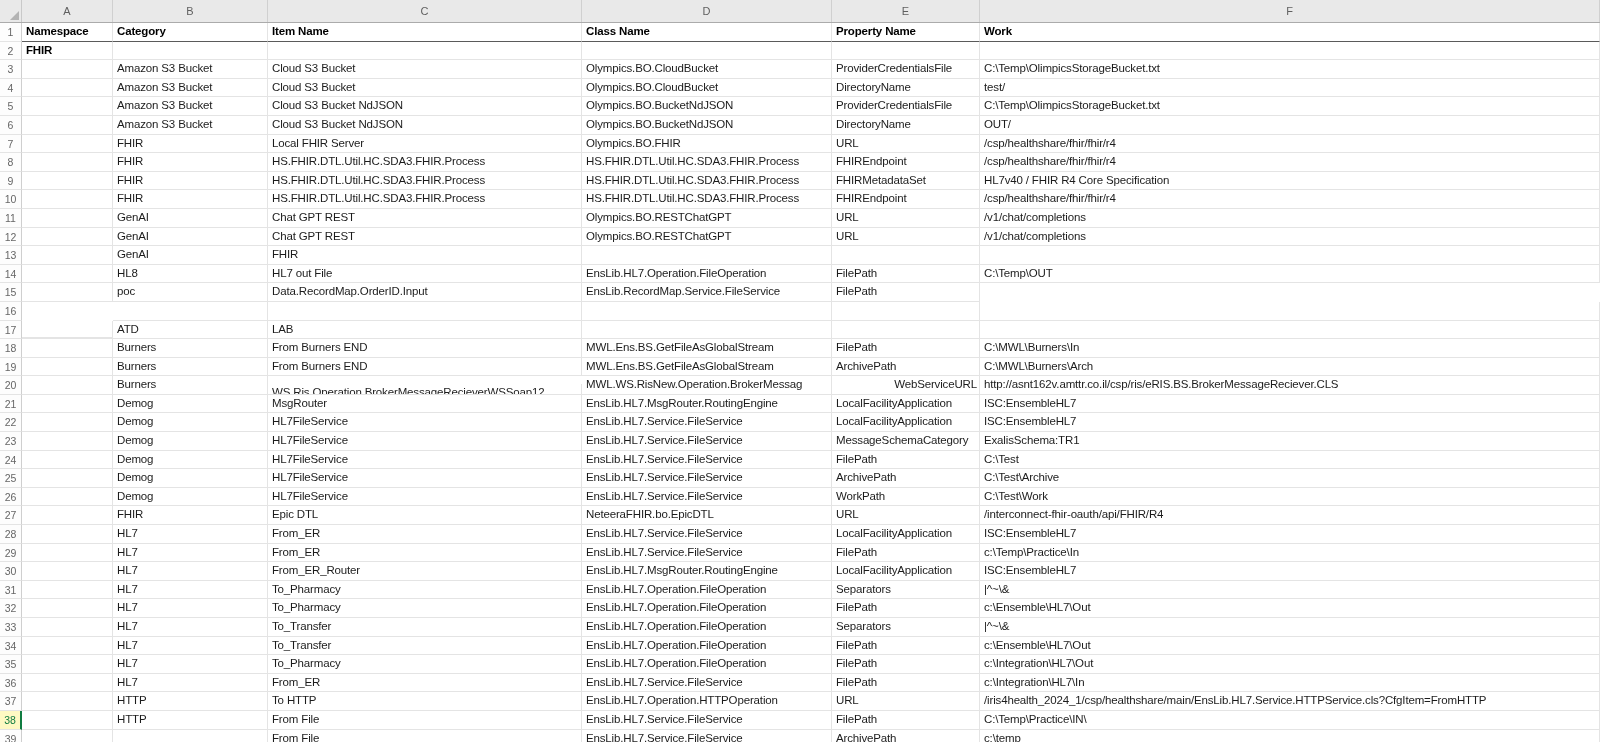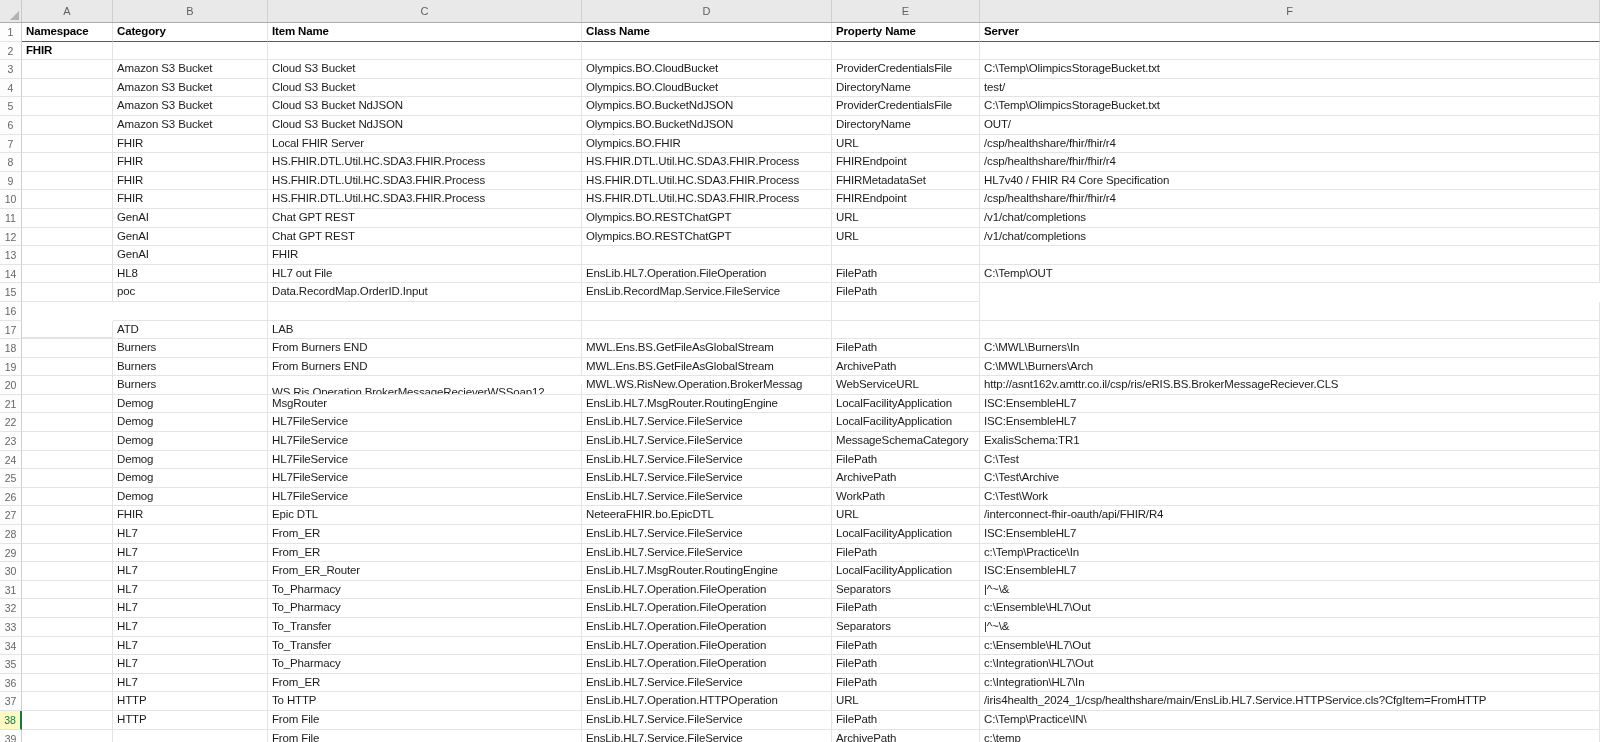--- a/index.html
+++ b/index.html
@@ -115,21 +115,21 @@
     </div>
   <div id="rows-container">
 
   <div class="grid-row bold header-underline">
         <div class="row-head">1</div>
         <div class="cell" style="width: 91px; min-width: 91px;">Namespace</div>
         <div class="cell" style="width: 155px; min-width: 155px;">Category</div>
         <div class="cell" style="width: 314px; min-width: 314px;">Item Name</div>
         <div class="cell" style="width: 250px; min-width: 250px;">Class Name</div>
         <div class="cell" style="width: 148px; min-width: 148px;">Property Name</div>
-        <div class="cell" style="width: 620px; min-width: 620px;">Server</div>
+        <div class="cell" style="width: 620px; min-width: 620px;">Work</div>
       </div>
       <div class="grid-row bold">
         <div class="row-head">2</div>
         <div class="cell" style="width: 91px; min-width: 91px;">FHIR</div>
         <div class="cell" style="width: 155px; min-width: 155px;"></div>
         <div class="cell" style="width: 314px; min-width: 314px;"></div>
         <div class="cell" style="width: 250px; min-width: 250px;"></div>
         <div class="cell" style="width: 148px; min-width: 148px;"></div>
         <div class="cell" style="width: 620px; min-width: 620px;"></div>
       </div>
@@ -284,21 +284,21 @@
         <div class="cell" style="width: 250px; min-width: 250px;">MWL.Ens.BS.GetFileAsGlobalStream</div>
         <div class="cell" style="width: 148px; min-width: 148px;">ArchivePath</div>
         <div class="cell" style="width: 620px; min-width: 620px;">C:\MWL\Burners\Arch</div>
       </div>
       <div class="grid-row">
         <div class="row-head">20</div>
         <div class="cell" style="width: 91px; min-width: 91px;"></div>
         <div class="cell" style="width: 155px; min-width: 155px;">Burners</div>
         <div class="cell" style="width: 314px; min-width: 314px; margin-top: 8px;">WS.Ris.Operation.BrokerMessageRecieverWSSoap12</div>
         <div class="cell" style="width: 250px; min-width: 250px;">MWL.WS.RisNew.Operation.BrokerMessag</div>
-        <div class="cell" style="width: 148px; min-width: 148px;">WebServiceURL</div>
+        <div class="cell" style="width: 148px; min-width: 148px; text-align: right;">WebServiceURL</div>
         <div class="cell" style="width: 620px; min-width: 620px;">http://asnt162v.amttr.co.il/csp/ris/eRIS.BS.BrokerMessageReciever.CLS</div>
       </div>
       <div class="grid-row">
         <div class="row-head">21</div>
         <div class="cell" style="width: 91px; min-width: 91px;"></div>
         <div class="cell" style="width: 155px; min-width: 155px;">Demog</div>
         <div class="cell" style="width: 314px; min-width: 314px;">MsgRouter</div>
         <div class="cell" style="width: 250px; min-width: 250px;">EnsLib.HL7.MsgRouter.RoutingEngine</div>
         <div class="cell" style="width: 148px; min-width: 148px;">LocalFacilityApplication</div>
         <div class="cell" style="width: 620px; min-width: 620px;">ISC:EnsembleHL7</div>

